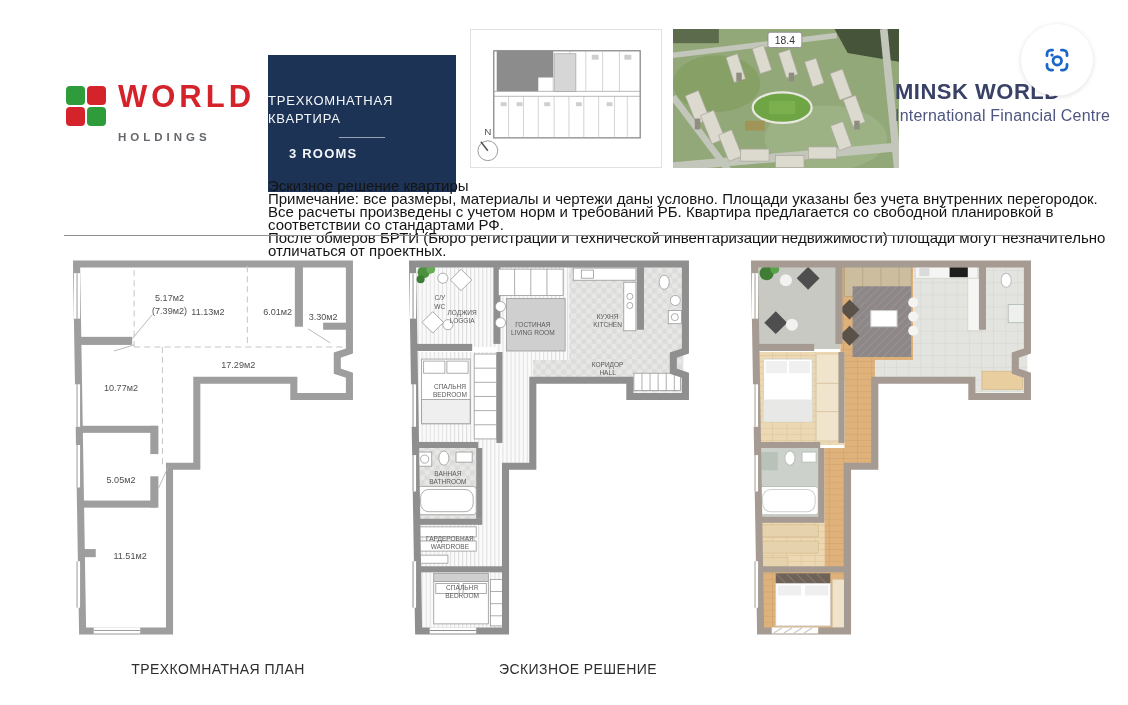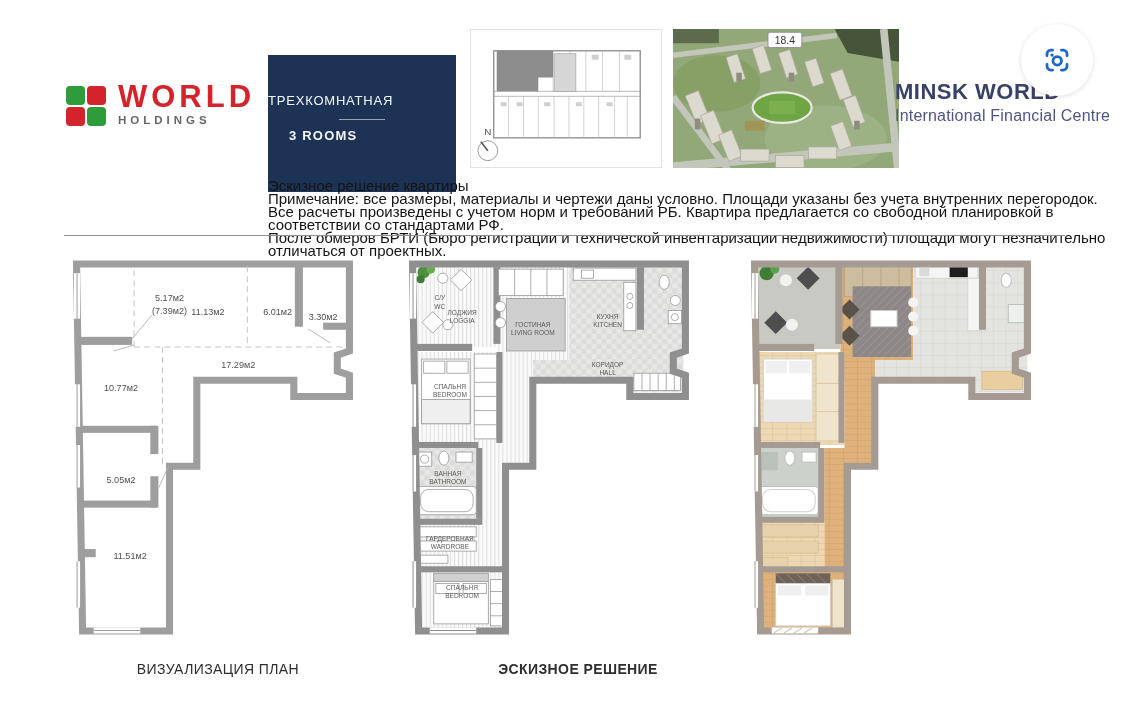--- a/index.html
+++ b/index.html
@@ -5,21 +5,21 @@
   html,body{margin:0;padding:0;background:#fff;}
   .page{position:relative;width:1128px;height:705px;background:#ffffff;overflow:hidden;
         font-family:"Liberation Sans",sans-serif;}
   
   .dana{position:absolute;left:66px;top:84px;display:flex;align-items:flex-start;gap:12px;}
   .dana-squares{display:grid;grid-template-columns:19px 19px;grid-template-rows:19px 19px;gap:2px;margin-top:2px;}
   .dana-squares span{border-radius:4px;display:block;}
   .sq-g{background:#2f9c3c;} .sq-r{background:#d5232b;}
   .dana-text{display:flex;flex-direction:column;}
   .dana-brand{font-size:31px;font-weight:bold;color:#d5232b;letter-spacing:4px;line-height:26px;}
-  .dana-sub{font-size:11.5px;font-weight:bold;color:#63676c;letter-spacing:4px;margin-top:4px;}
+  .dana-sub{font-size:11.5px;font-weight:bold;color:#63676c;letter-spacing:4px;margin-top:21px;}
   .titlebox{position:absolute;left:268px;top:30px;width:188px;height:137px;background:#1d3356;
             color:#f4f7fb;text-align:left;box-sizing:border-box;padding-top:37px;margin-top:25px;}
   .titlebox .t1{font-size:13px;letter-spacing:.8px;line-height:18px;}
   .titlebox .sep{width:46px;height:1px;background:rgba(255,255,255,.55);margin:9px auto 8px auto;}
   .titlebox .t2{font-size:13px;font-weight:bold;letter-spacing:1.2px;padding-left:21px;}
   .thumbbox{position:absolute;left:470px;top:29px;width:192px;height:139px;background:#fff;
             border:1px solid #e2e2e2;box-sizing:border-box;}
   .aerialbox{position:absolute;left:673px;top:29px;width:226px;height:139px;overflow:hidden;}
   .mw{position:absolute;left:895px;top:79px;}
   .mw-title{font-size:22px;font-weight:bold;color:#3a4167;letter-spacing:.5px;}
@@ -29,21 +29,21 @@
   
   .notes{position:absolute;left:268px;top:179px;font-size:15px;line-height:13px;color:#141414;}
   
   .divider{position:absolute;left:64px;top:235px;width:1001px;height:1px;background:#8f8f8f;}
   
   .plan{position:absolute;top:258px;width:286px;height:378px;}
   .plan svg{width:100%;height:100%;display:block;}
   .plan-arch{left:72px;} .plan-sketch{left:408px;} .plan-viz{left:750px;}
   svg text{font-family:"Liberation Sans",sans-serif;}
   .caption{position:absolute;top:661px;text-align:center;font-size:14px;color:#2e2e2e;letter-spacing:.4px;}
-  .cap1{left:75px;width:286px;} .cap2{left:435px;width:286px;font-weight:bold;} .cap3{left:771px;width:286px;}
+  .cap1{left:75px;width:286px;} .cap2{left:435px;width:286px;} .cap3{left:771px;width:286px;}
 </style>
 </head>
 <body>
 
 <div class="page">
 
   <div class="dana">
     <div class="dana-squares">
       <span class="sq-g"></span>
       <span class="sq-r"></span>
@@ -51,20 +51,21 @@
       <span class="sq-g"></span>
     </div>
     <div class="dana-text">
       <span class="dana-brand">WORLD</span>
       <span class="dana-sub">HOLDINGS</span>
     </div>
   </div>
 
   <div class="titlebox">
     <div class="t1">ТРЕХКОМНАТНАЯ</div>
+    <div class="t1">КВАРТИРА</div>
     <div class="sep"></div>
     <div class="t2">3 ROOMS</div>
   </div>
 
   <div class="thumbbox">
     <svg viewBox="0 0 192 139">
       <rect x="23" y="21" width="148" height="88" fill="#ffffff" stroke="#8a8a8a" stroke-width="1.3"></rect>
       <line x1="23" y1="62" x2="171" y2="62" stroke="#9a9a9a" stroke-width="0.7"></line>
       <line x1="23" y1="67" x2="171" y2="67" stroke="#9a9a9a" stroke-width="0.7"></line>
       <g stroke="#b5b5b5" stroke-width="0.6">
@@ -483,16 +484,16 @@
         <rect x="0.5" y="195" width="6" height="36" fill="#fff"></rect>
           <line x1="3.5" y1="195" x2="3.5" y2="231" stroke="#a59b92" stroke-width="1"></line>
         <rect x="0.5" y="300" width="6" height="46" fill="#fff"></rect>
           <line x1="3.5" y1="300" x2="3.5" y2="346" stroke="#a59b92" stroke-width="1"></line>
         <rect x="20" y="365.5" width="46" height="6" fill="#fff"></rect>
         <path d="M22,371 l8,-5 M32,371 l8,-5 M42,371 l8,-5 M52,371 l8,-5" stroke="#c9c9c9" stroke-width="1.2"></path>
       </g>
     </svg>
   </div>
 
-  <div class="caption cap1">ВИЗУАЛИЗАЦИЯ ПЛАН</div>
+  <div class="caption cap1">ТРЕХКОМНАТНАЯ ПЛАН</div>
   <div class="caption cap2">ЭСКИЗНОЕ РЕШЕНИЕ</div>
 
 </div>
 
 </body></html>

